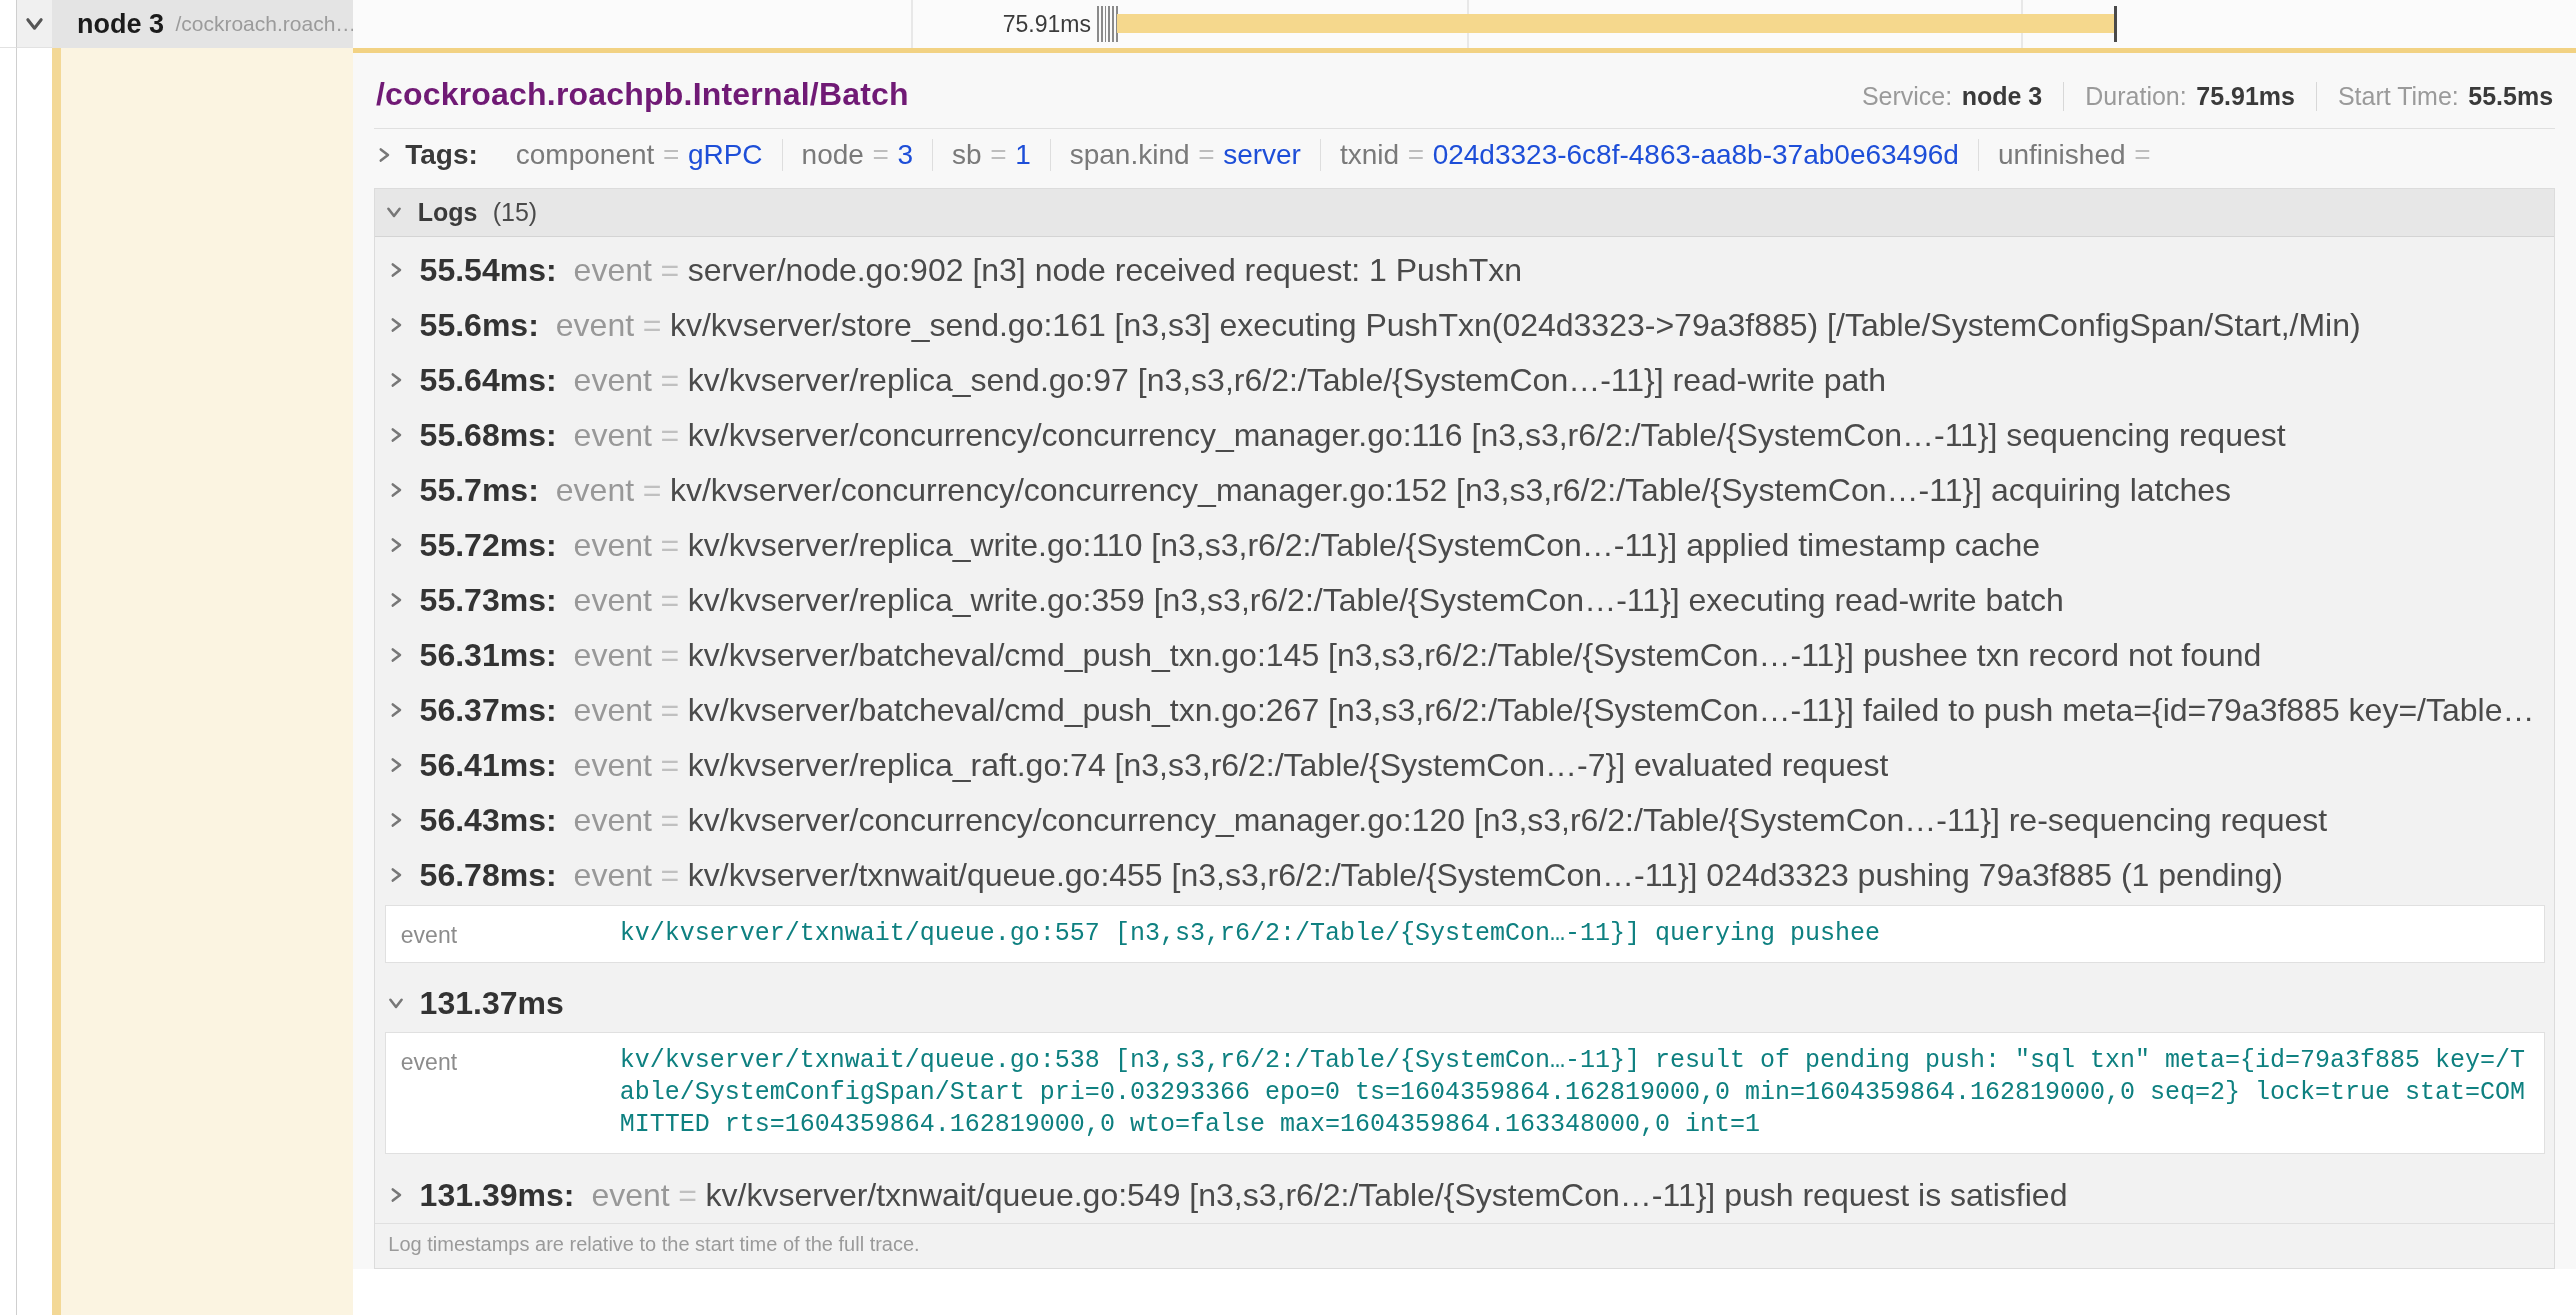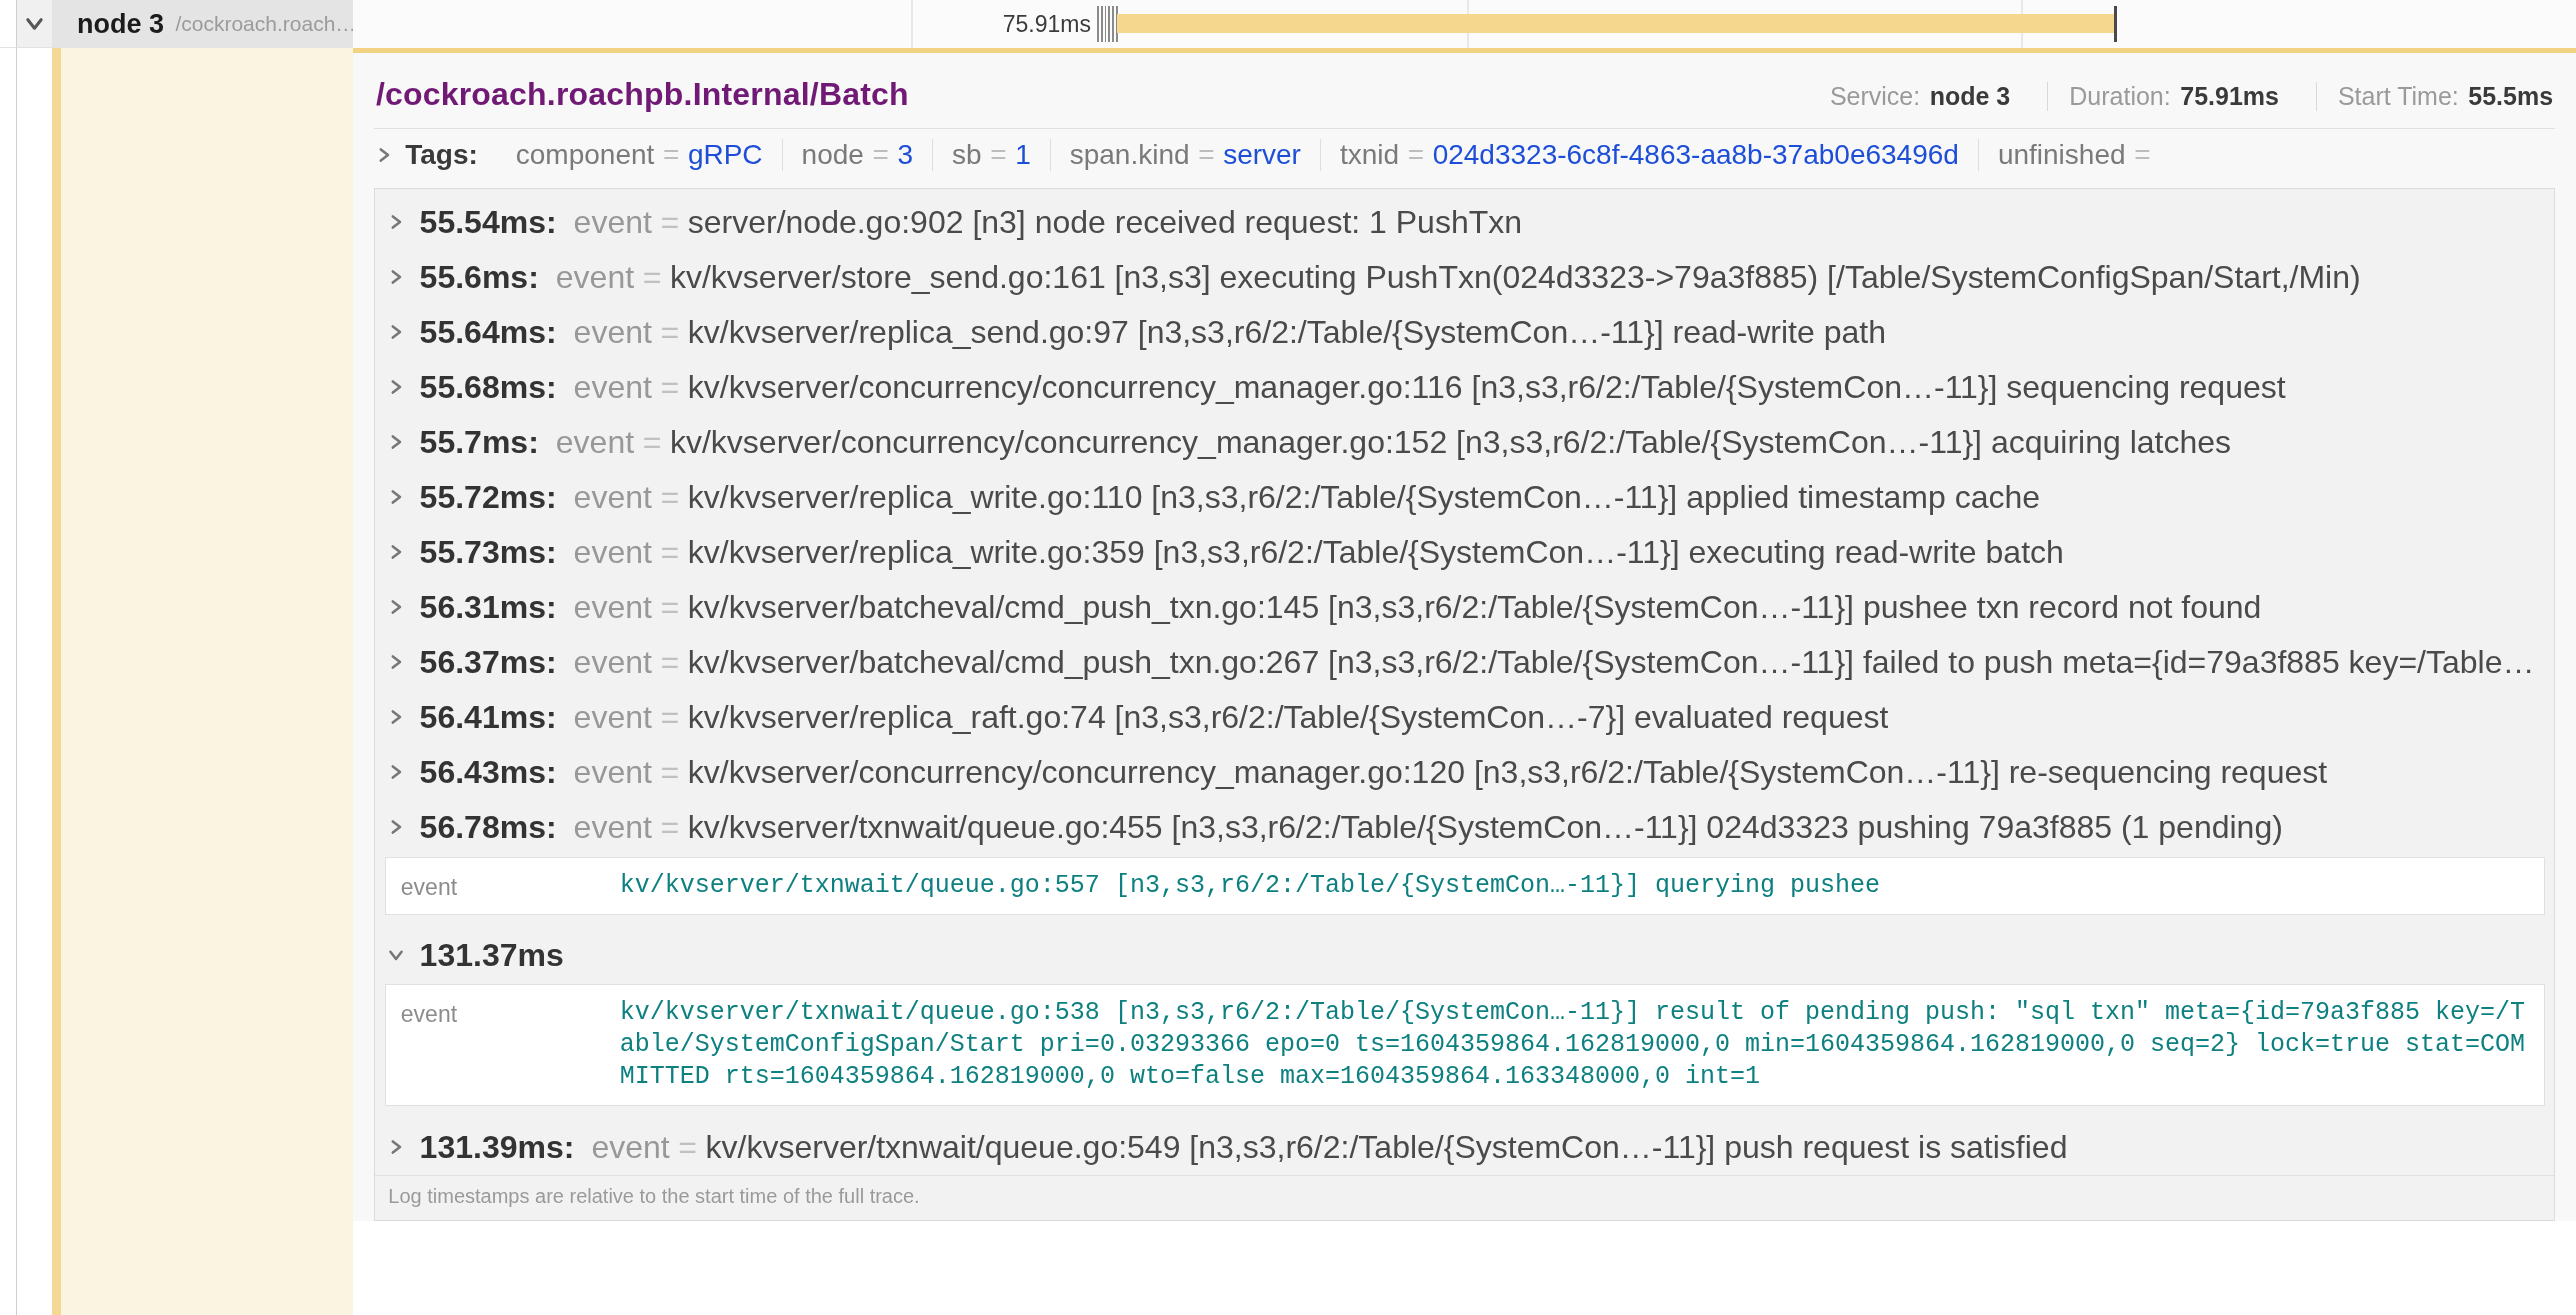--- a/index.html
+++ b/index.html
@@ -34,21 +34,21 @@
 
   .detail { flex:1; border-top:5.7px solid #f2d283; background:#f8f8f8;
             display:flex; flex-direction:column; padding:0 21px; overflow:hidden; }
 
   
   .detail-head { display:flex; align-items:flex-end; justify-content:space-between;
                  padding:23px 1.9px 15.3px 1.9px; border-bottom:1.9px solid #e0e0e0; }
   .detail-title { font-size:32px; font-weight:bold; color:#701a75; letter-spacing:0.2px; }
   .detail-meta { display:flex; align-items:baseline; font-size:25px; color:#9a9a9a; padding-bottom:1.9px; }
   .meta-item { display:flex; gap:9.5px; align-items:baseline; }
-  .meta-item + .meta-item { border-left:1.9px solid #d8d8d8; margin-left:37px; padding-left:21px; }
+  .meta-item + .meta-item { border-left:1.9px solid #d8d8d8; margin-left:21px; padding-left:21px; }
   .meta-item b { color:#3a3a3a; font-weight:bold; }
 
   
   .tags-row { display:flex; align-items:center; min-height:53px; padding:5.7px 1.9px 7.6px 1.9px;
               font-size:28px; white-space:nowrap; overflow:hidden; }
   .tags-label { display:flex; align-items:center; gap:13.3px; font-weight:bold; color:#3a3a3a; margin-right:19px; }
   .tag-item { display:flex; align-items:baseline; gap:8.6px; padding:0 19px; color:#6f6f6f; }
   .tag-item + .tag-item { border-left:1.9px solid #dedede; }
   .tag-key { color:#7a7a7a; }
   .tag-eq  { color:#bdbdbd; }
@@ -183,20 +183,27 @@
             </span>
             <span class="tag-item">
               <span class="tag-key">unfinished</span>
               <span class="tag-eq">=</span>
               <span class="tag-val"></span>
             </span>
           </span>
       </div>
 
       <div class="logs-section">
+        <div class="logs-header">
+          <svg class="chev down" viewBox="0 0 10 10">
+              <path d="M3 1.5 L7.5 5 L3 8.5"></path>
+            </svg>
+          <span class="lbl">Logs</span>
+          <span class="cnt">(15)</span>
+        </div>
         <div class="logs-rows" id="logs-rows">
             <div class="log-row">
               <svg class="chev right" viewBox="0 0 10 10">
                 <path d="M3 1.5 L7.5 5 L3 8.5" fill="none" stroke="currentColor" stroke-width="1.6" stroke-linecap="round" stroke-linejoin="round"></path>
               </svg>
               <span class="time">55.54ms:</span>
               <span class="key">event</span>
               <span class="eq">=</span>
               <span class="val">server/node.go:902 [n3] node received request: 1 PushTxn</span>
             </div>

